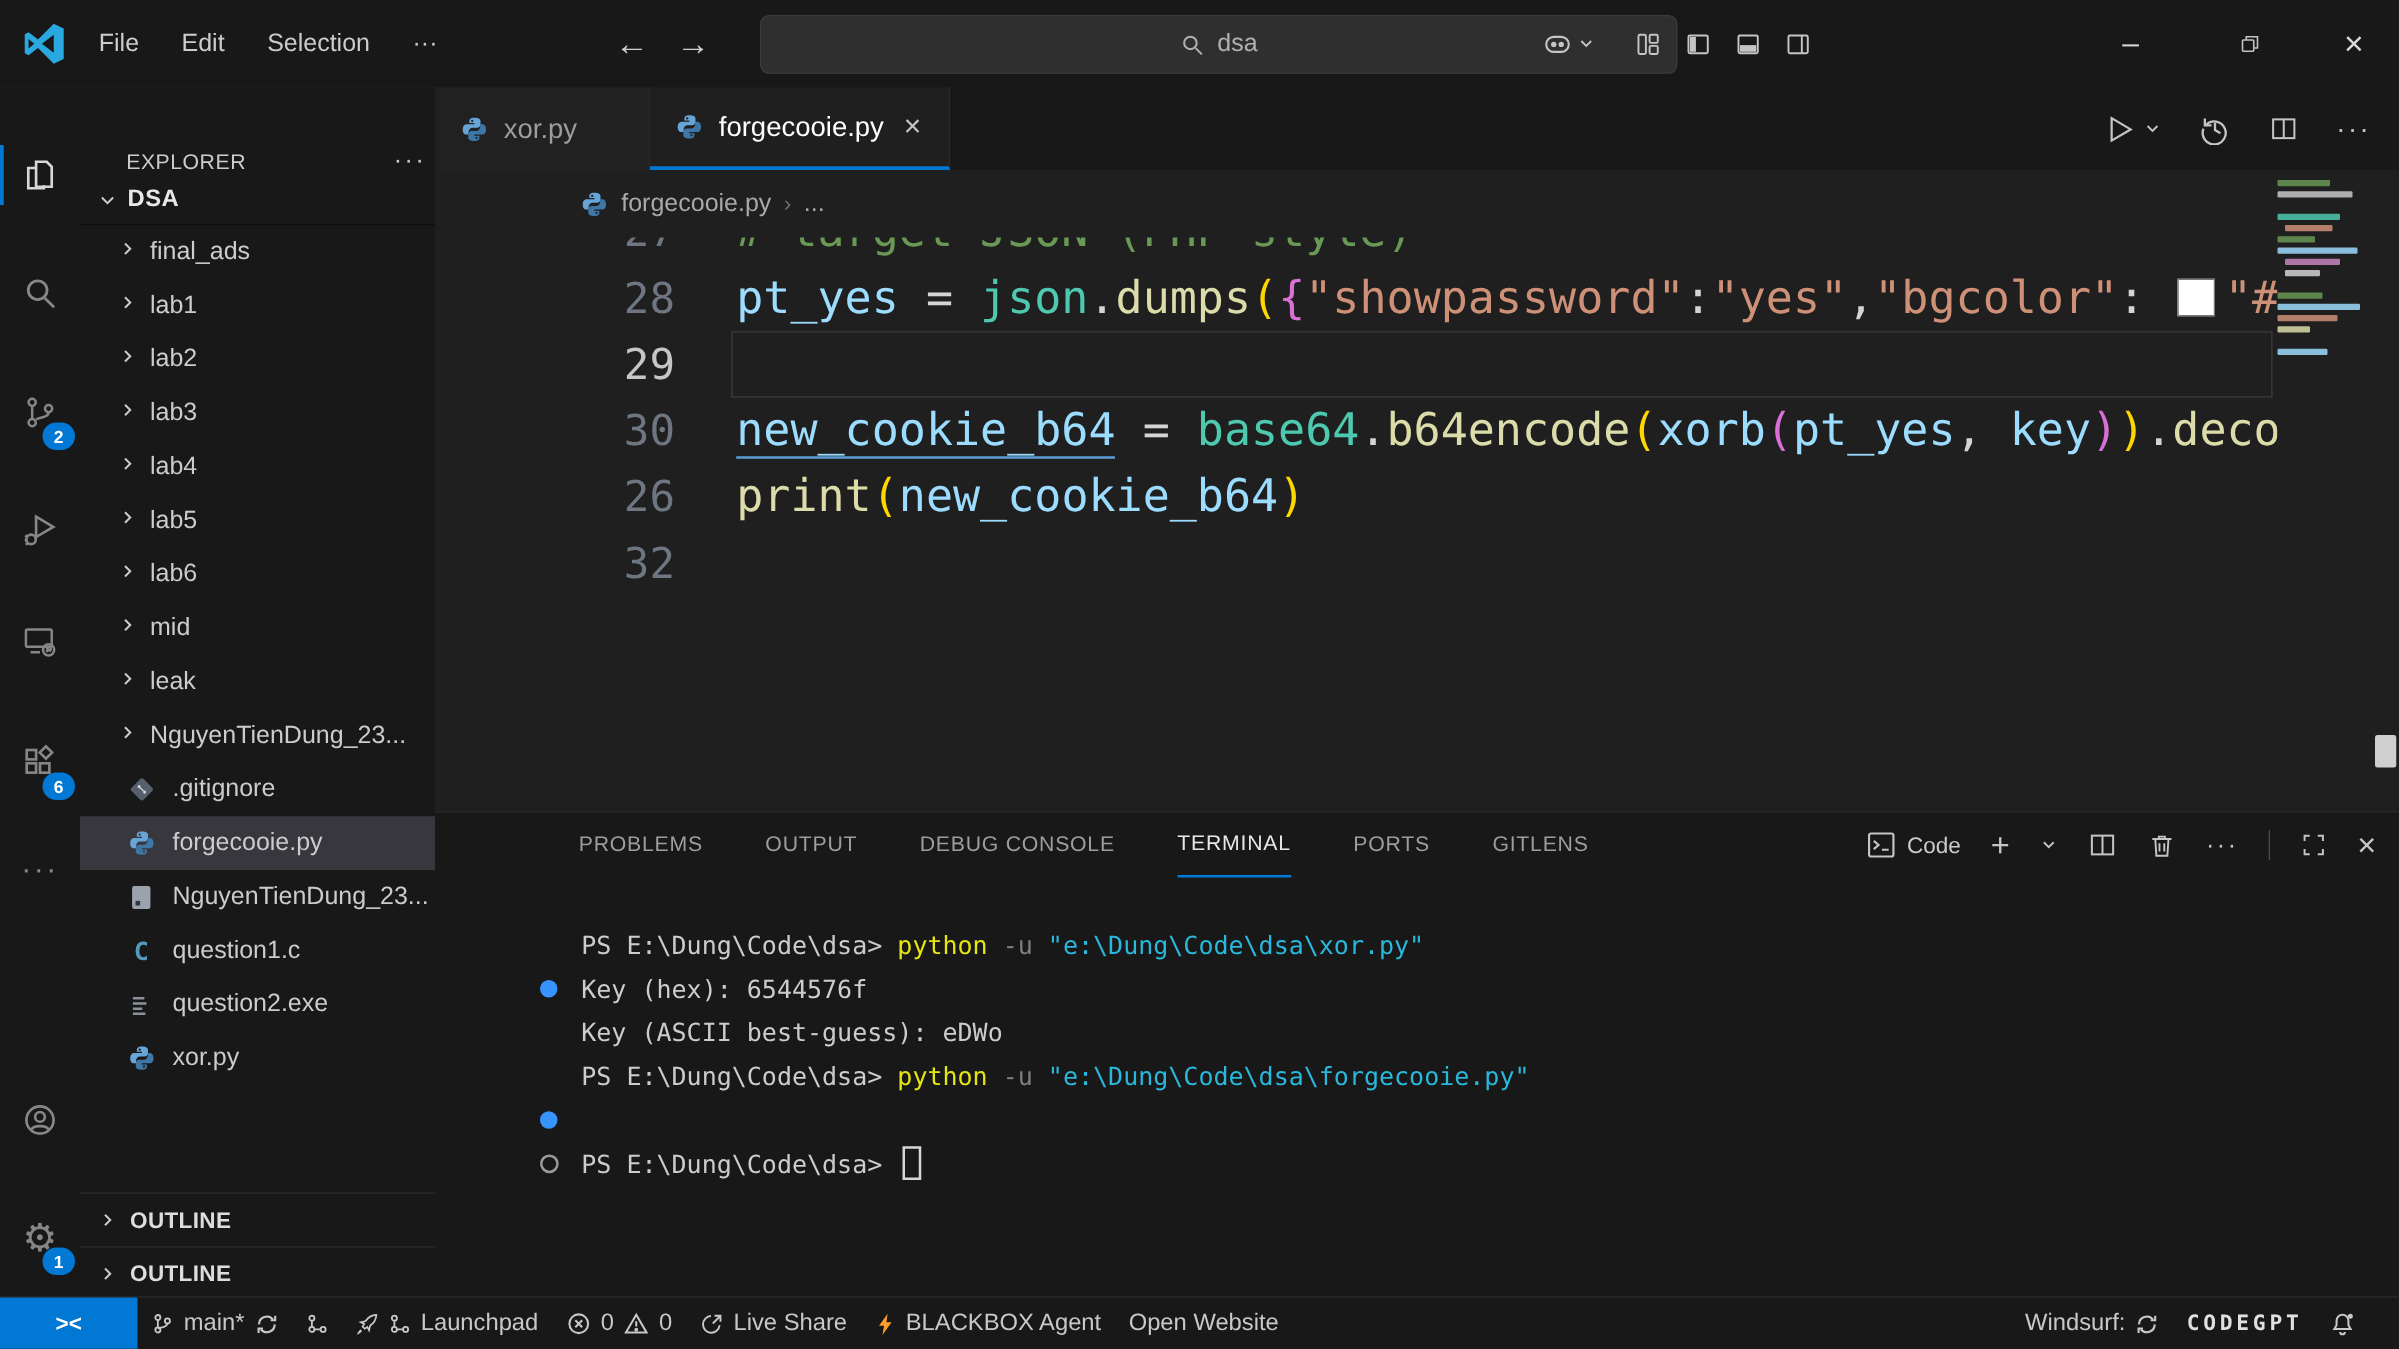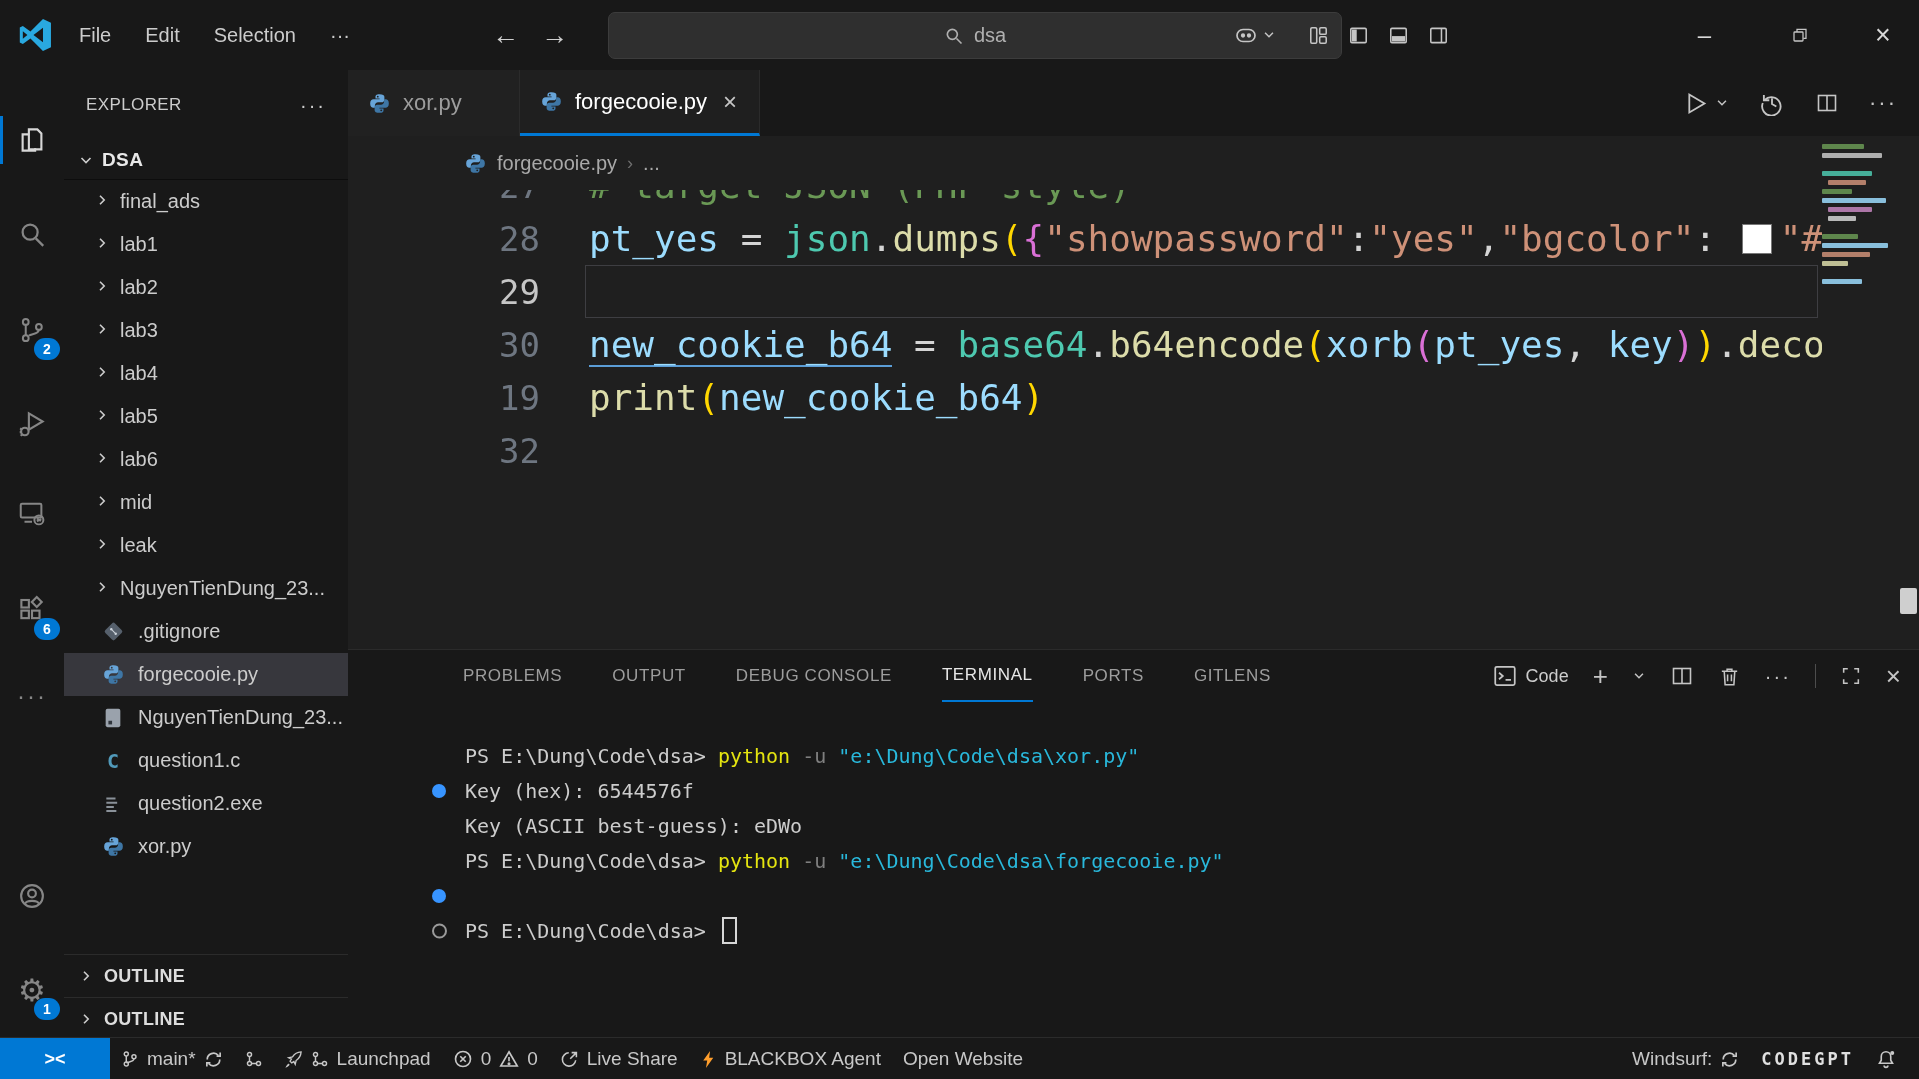--- a/index.html
+++ b/index.html
@@ -23,21 +23,21 @@
   #activitybar{position:absolute;left:0;top:70px;width:64px;height:967px;background:#181818;border-right:1px solid #2b2b2b}
   .act-item{position:absolute;left:0;width:64px;height:52px;display:flex;align-items:center;justify-content:center;color:#868686}
   .act-item.active{color:#d7d7d7}
   .act-bar{position:absolute;left:0;top:2px;width:3px;height:48px;background:#0078d4}
   .badge{position:absolute;right:4px;bottom:-4px;min-width:22px;height:22px;border-radius:11px;background:#0078d4;color:#fff;
          font-size:14px;display:flex;align-items:center;justify-content:center;padding:0 2px;font-weight:700}
   .act-dots{font-size:24px;letter-spacing:2px;color:#868686}
 
   
   #sidebar{position:absolute;left:64px;top:70px;width:284px;height:967px;background:#181818;border-right:1px solid #2b2b2b;overflow:hidden}
-  #exp-header{position:absolute;left:0;top:0;width:284px;height:70px;display:flex;align-items:center;justify-content:space-between;padding:0 22px;box-sizing:border-box}
+  #exp-header{position:absolute;left:15px;top:0;width:284px;height:70px;display:flex;align-items:flex-end;justify-content:space-between;padding:0 22px;box-sizing:border-box}
   #exp-title{font-size:17px;color:#cccccc;letter-spacing:.4px}
   #exp-more{font-size:20px;letter-spacing:2px;color:#cccccc}
   #root-row{position:absolute;left:0;top:70px;width:284px;height:40px;display:flex;align-items:center;gap:8px;padding-left:14px;box-sizing:border-box;border-bottom:1px solid rgba(0,0,0,.45)}
   #root-label{font-weight:700;font-size:19px;color:#e8e8e8;letter-spacing:.4px}
   #tree{position:absolute;left:0;top:110px;width:284px}
   .row{height:43px;display:flex;align-items:center;box-sizing:border-box;white-space:nowrap;overflow:hidden}
   .row.selected{background:#37373d}
   .row .chev{margin-left:30px;margin-right:10px;color:#cccccc}
   .row .ficon{width:26px;margin-left:36px;margin-right:12px;display:flex;justify-content:center}
   .row .lbl{font-size:20px;color:#cccccc}
@@ -83,21 +83,21 @@
   .deco-filled{width:14px;height:14px;border-radius:50%;background:#3794ff}
   .deco-hollow{width:11px;height:11px;border-radius:50%;border:2px solid #9a9a9a}
   .t-cursor{display:inline-block;width:15px;height:27px;border:2px solid #d6d6d6;box-sizing:border-box;margin-left:4px;vertical-align:-5px}
 
   
   #statusbar{position:absolute;left:0;top:1037px;width:1919px;height:42px;background:#181818;border-top:1px solid #2b2b2b;display:flex;align-items:stretch;justify-content:space-between}
   #sb-left,#sb-right{display:flex;align-items:stretch}
   .sb-item{display:flex;align-items:center;gap:8px;padding:0 11px;font-size:19px;color:#c8c8c8}
   .sb-remote{width:110px;justify-content:center;background:#0078d4;color:#ffffff;font-weight:700;font-size:18px;padding:0}
   .sb-brand{font-family:"DejaVu Sans Mono",monospace;font-weight:800;letter-spacing:3px;font-size:17px;color:#e0e0e0}
-  #sb-right{padding-right:12px}
+  #sb-right{padding-right:24px}
 </style>
 </head>
 <body>
 
 <div id="titlebar">
   <span id="logo" class="ic">
     <svg width="38" height="38" viewBox="0 0 100 100">
         <path fill="#29a9e0" d="M71 8 38 41 18 26 10 30v40l8 4 20-15 33 33 21-10V18L71 8zM71 31v38L46 50 71 31zM18 40l12 10-12 10V40z"></path>
       </svg>
   </span>
@@ -490,21 +490,21 @@
     <span class="bc-sep">›</span>
     <span>...</span>
   </div>
   <div id="code-area">
     <div class="active-box"></div>
     <div id="code-lines">
         <div class="code-row" style="top:-31px"><span class="gutter">27</span><span class="code-txt"><span style="color:#6A9955"># target JSON (PHP-style)</span></span></div>
         <div class="code-row" style="top:22px"><span class="gutter">28</span><span class="code-txt"><span style="color:#9CDCFE">pt_yes</span><span style="color:#D4D4D4"> = </span><span style="color:#4EC9B0">json</span><span style="color:#D4D4D4">.</span><span style="color:#DCDCAA">dumps</span><span style="color:#FFD700">(</span><span style="color:#DA70D6">{</span><span style="color:#CE9178">"showpassword"</span><span style="color:#D4D4D4">:</span><span style="color:#CE9178">"yes"</span><span style="color:#D4D4D4">,</span><span style="color:#CE9178">"bgcolor"</span><span style="color:#D4D4D4">: </span><span class="swatch" style="background:#ffffff"></span><span style="color:#CE9178">"#f</span></span></div>
         <div class="code-row" style="top:75px"><span class="gutter" style="color:#c6c6c6">29</span><span class="code-txt"></span></div>
         <div class="code-row" style="top:128px"><span class="gutter">30</span><span class="code-txt"><span style="color:#9CDCFE;border-bottom:2px solid #5b9dd6">new_cookie_b64</span><span style="color:#D4D4D4"> = </span><span style="color:#4EC9B0">base64</span><span style="color:#D4D4D4">.</span><span style="color:#DCDCAA">b64encode</span><span style="color:#FFD700">(</span><span style="color:#9CDCFE">xorb</span><span style="color:#DA70D6">(</span><span style="color:#9CDCFE">pt_yes</span><span style="color:#D4D4D4">, </span><span style="color:#9CDCFE">key</span><span style="color:#DA70D6">)</span><span style="color:#FFD700">)</span><span style="color:#D4D4D4">.</span><span style="color:#DCDCAA">deco</span></span></div>
-        <div class="code-row" style="top:181px"><span class="gutter">19</span><span class="code-txt"><span style="color:#DCDCAA">print</span><span style="color:#FFD700">(</span><span style="color:#9CDCFE">new_cookie_b64</span><span style="color:#FFD700">)</span></span></div>
+        <div class="code-row" style="top:181px"><span class="gutter">26</span><span class="code-txt"><span style="color:#DCDCAA">print</span><span style="color:#FFD700">(</span><span style="color:#9CDCFE">new_cookie_b64</span><span style="color:#FFD700">)</span></span></div>
         <div class="code-row" style="top:234px"><span class="gutter">32</span><span class="code-txt"></span></div>
       </div>
   </div>
   <div id="minimap">
       <div style="padding-top:28px">
         <div class="mm-bar" style="margin-left:0px;width:42px;background:#6a9955"></div>
         <div class="mm-bar" style="margin-left:0px;width:60px;background:#c8c8c8"></div>
         <div class="mm-bar" style="width:0"></div>
         <div class="mm-bar" style="margin-left:0px;width:50px;background:#4ec9b0"></div>
         <div class="mm-bar" style="margin-left:6px;width:38px;background:#ce9178"></div>

